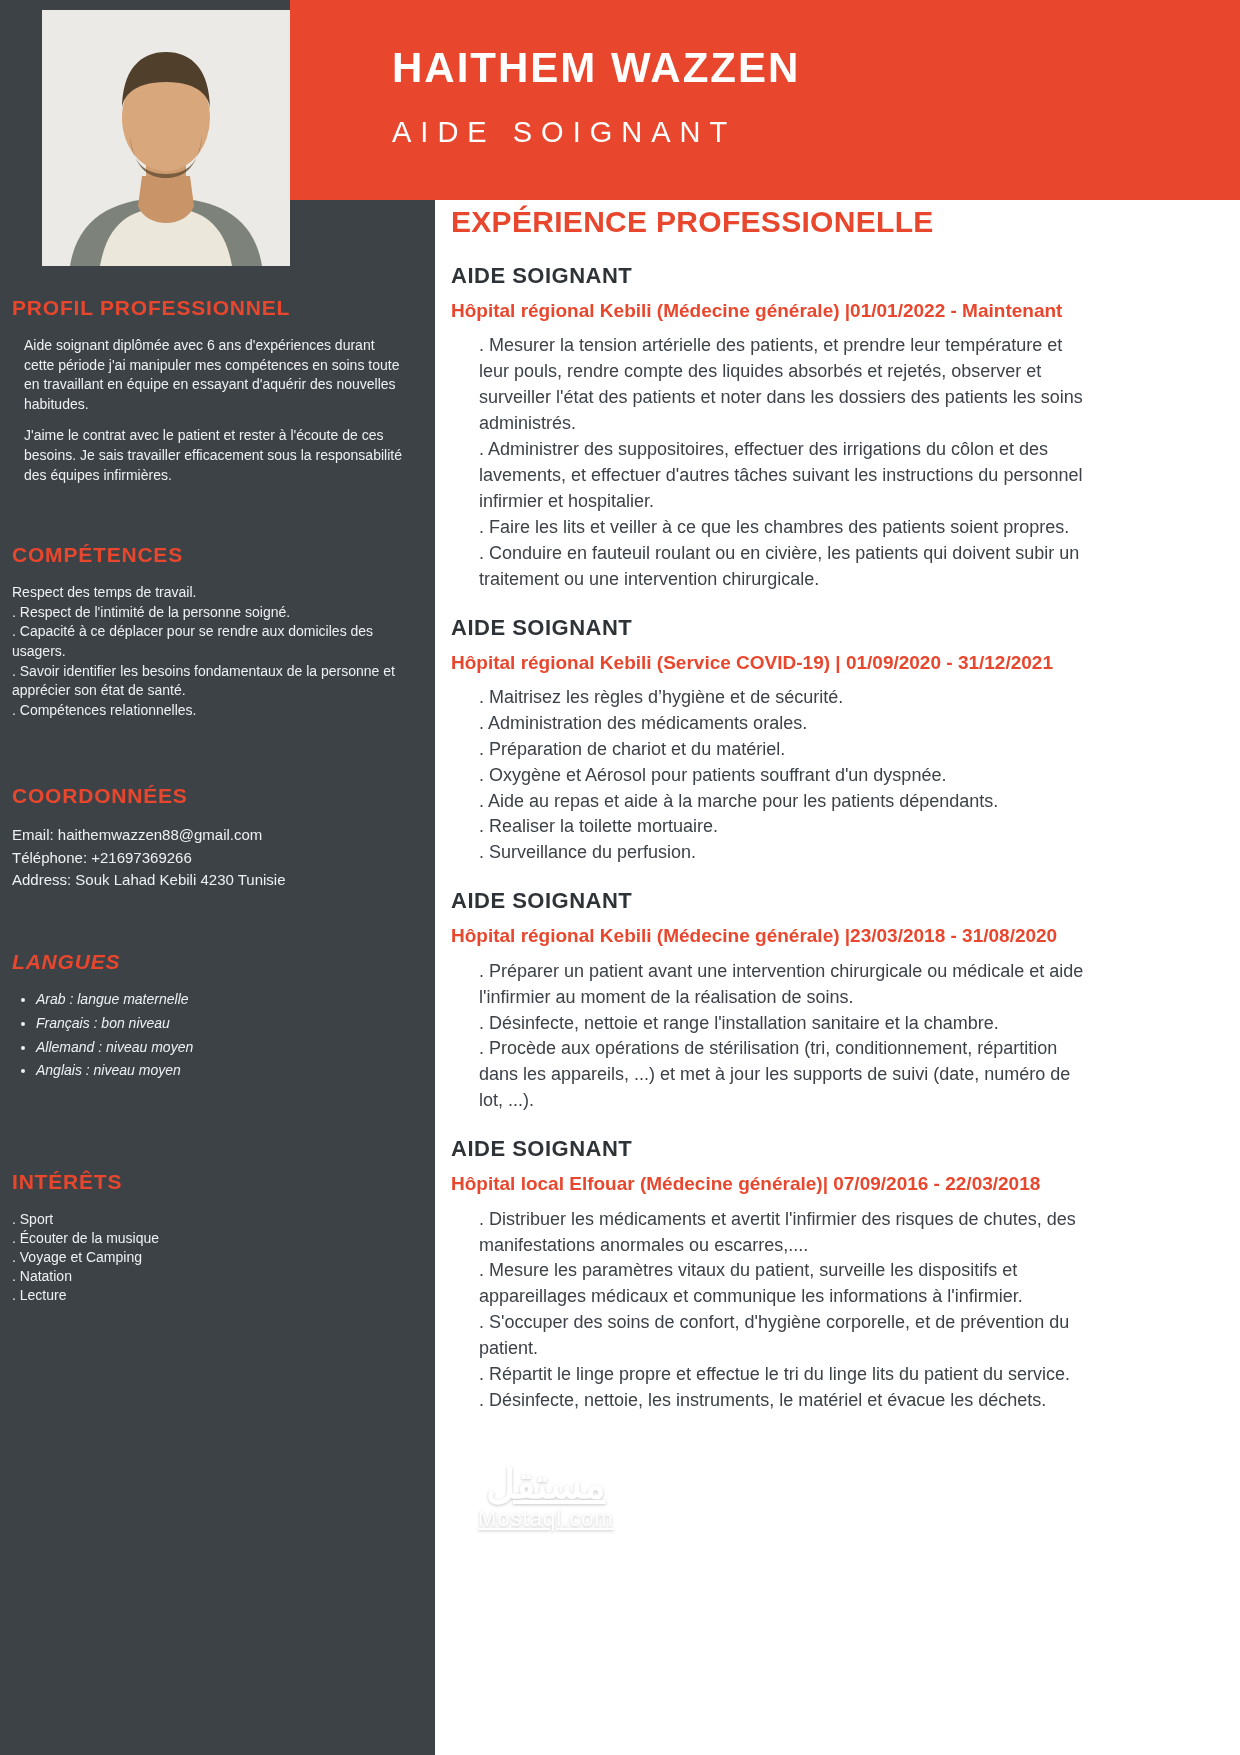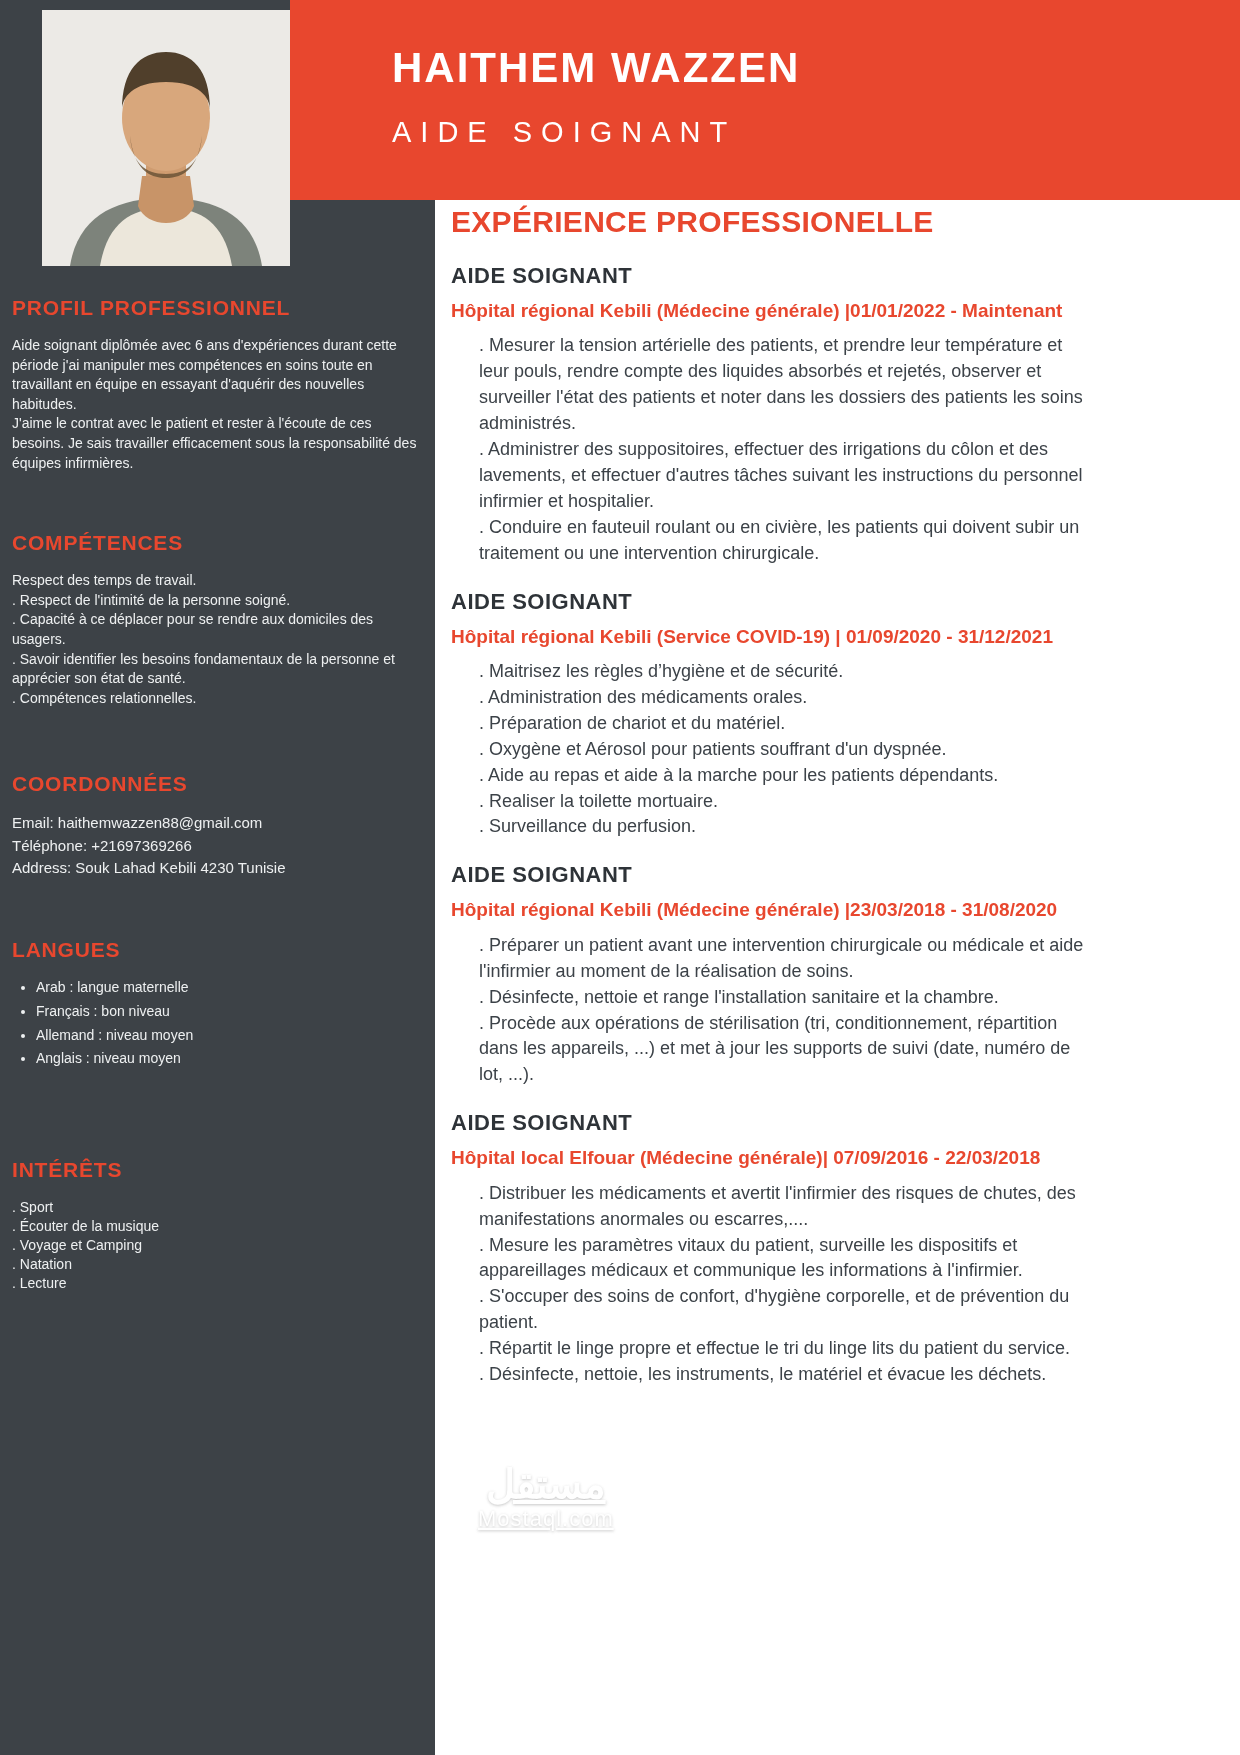--- a/index.html
+++ b/index.html
@@ -16,26 +16,26 @@
   .header-band{position:absolute;left:290px;top:0;width:950px;height:200px;background:var(--accent);color:#ffffff;padding:44px 0 0 102px;z-index:2;}
   .person-name{font-size:42px;font-weight:bold;letter-spacing:2px;}
   .person-title{font-size:29px;font-weight:400;letter-spacing:9px;margin-top:24px;}
 
   .photo-frame{position:absolute;left:42px;top:10px;width:248px;height:256px;background:#eceae6;z-index:3;overflow:hidden;}
   .photo-frame svg{display:block;}
 
   .sidebar-content{position:absolute;left:0;top:296px;width:435px;padding:0 16px 0 12px;color:var(--sidebar-text);z-index:2;}
   .side-heading{color:var(--accent);font-size:21px;font-weight:bold;letter-spacing:0.8px;margin-bottom:16px;}
   .side-text{font-size:14px;line-height:1.4;}
-  .side-text p{margin:0;}
+  .side-text p{margin:12px;}
   .side-line{font-size:14px;line-height:1.4;}
   .mt-profil{margin-top:0;}
   .mt-competences{margin-top:58px;}
   .mt-coordonnees{margin-top:64px;}
-  .mt-langues{margin-top:58px;}
+  .mt-langues{margin-top:58px;font-style:italic;}
   .mt-interets{margin-top:90px;}
   .contact-line{font-size:15px;line-height:1.5;}
   .languages-list{list-style:disc;padding-left:24px;}
   .languages-list li{font-size:14px;line-height:1.35;margin-bottom:5px;}
   .interest-line{font-size:14px;line-height:1.35;}
 
   .main{position:absolute;left:451px;top:205px;width:645px;z-index:2;}
   .experience-heading{color:var(--accent);font-size:30px;font-weight:bold;letter-spacing:0.3px;margin-bottom:24px;}
   .job{margin-bottom:22px;}
   .job-role{color:#2e3338;font-size:22px;font-weight:bold;letter-spacing:0.5px;margin-bottom:7px;}
@@ -125,20 +125,21 @@
 
   <main class="main">
     <h1 class="experience-heading">EXPÉRIENCE PROFESSIONELLE</h1>
 
     <section class="job">
       <div class="job-role">AIDE SOIGNANT</div>
       <div class="job-employer">Hôpital régional Kebili (Médecine générale) |01/01/2022 - Maintenant</div>
       <div class="job-bullets">
           <div class="job-bullet">. Mesurer la tension artérielle des patients, et prendre leur température et leur pouls, rendre compte des liquides absorbés et rejetés, observer et surveiller l'état des patients et noter dans les dossiers des patients les soins administrés.</div>
           <div class="job-bullet">. Administrer des suppositoires, effectuer des irrigations du côlon et des lavements, et effectuer d'autres tâches suivant les instructions du personnel infirmier et hospitalier.</div>
+          <div class="job-bullet">. Faire les lits et veiller à ce que les chambres des patients soient propres.</div>
           <div class="job-bullet">. Conduire en fauteuil roulant ou en civière, les patients qui doivent subir un traitement ou une intervention chirurgicale.</div>
         </div>
     </section>
 
     <section class="job">
       <div class="job-role">AIDE SOIGNANT</div>
       <div class="job-employer">Hôpital régional Kebili (Service COVID-19)  | 01/09/2020 - 31/12/2021</div>
       <div class="job-bullets">
           <div class="job-bullet">. Maitrisez les règles d’hygiène et de sécurité.</div>
           <div class="job-bullet">. Administration des médicaments orales.</div>

